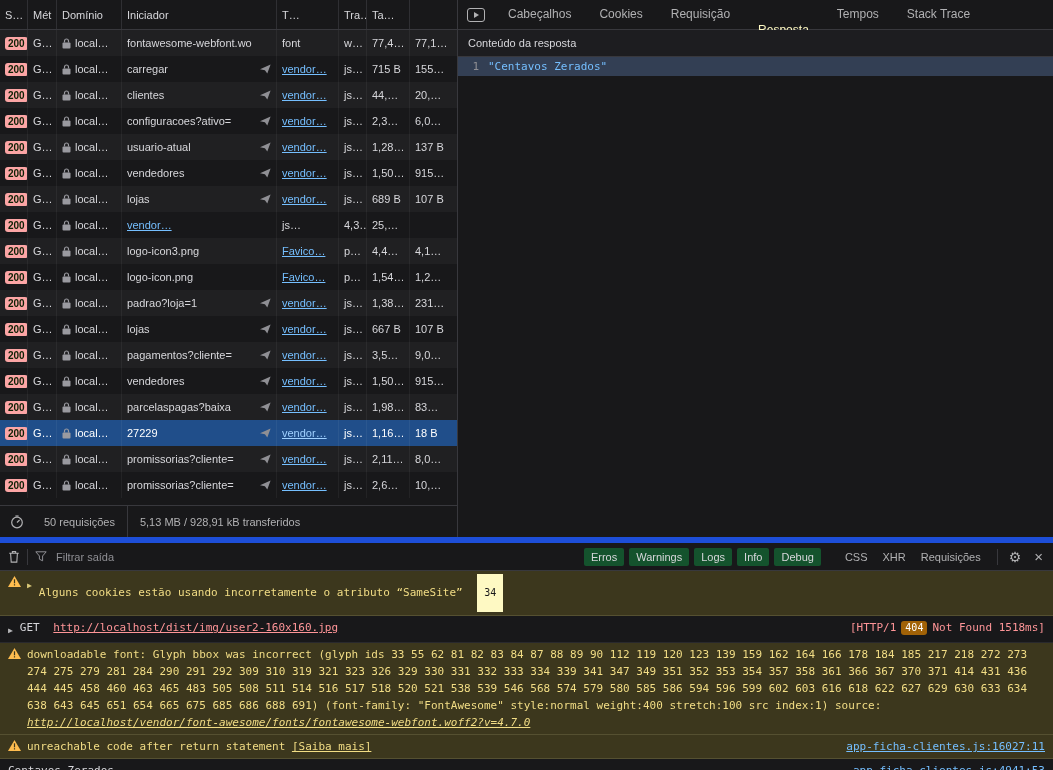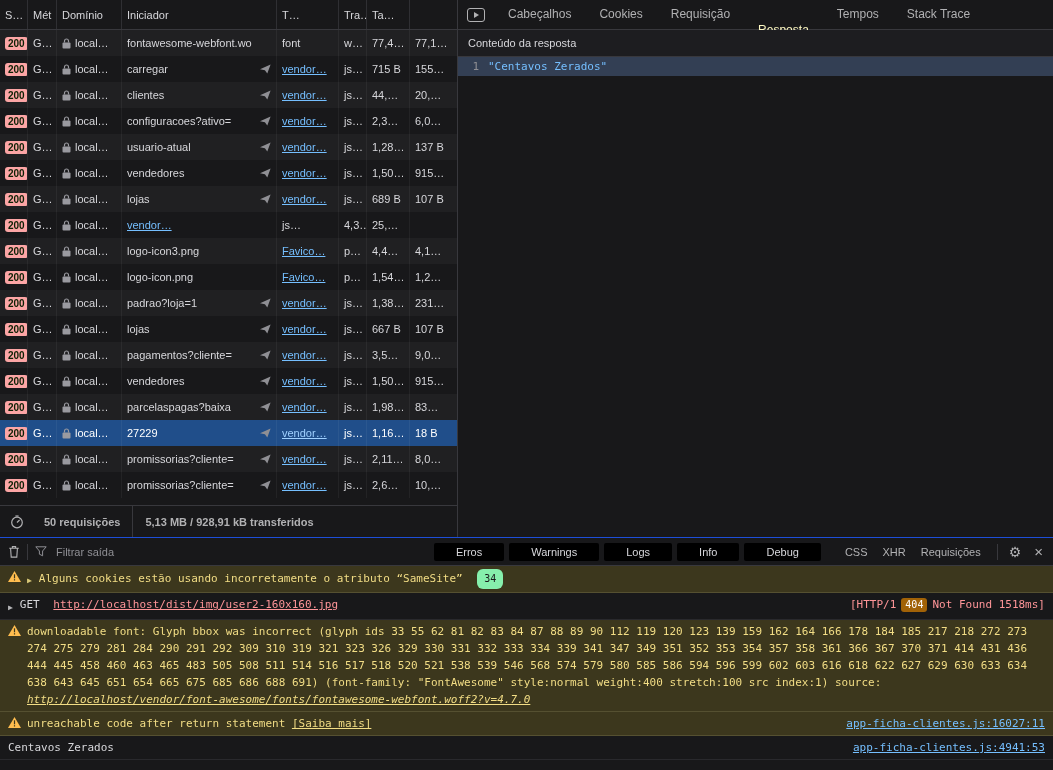--- a/index.html
+++ b/index.html
@@ -20,65 +20,65 @@
   .net-row.selected { background:#204e8a; color:#fff; }
   .cell { display:flex; align-items:center; padding:0 5px; border-right:1px solid rgba(255,255,255,0.05);
     white-space:nowrap; overflow:hidden; }
   .status-badge { background:#fca5a5; color:#0d2004; font-weight:bold; font-size:10px;
     border-radius:3px; padding:1px 3px; line-height:11px; }
   .lock { margin-right:4px; display:inline-flex; flex:none; }
   .send { margin-left:auto; display:inline-flex; flex:none; padding-left:3px; }
   .link { color:#75bfff; text-decoration:underline; cursor:pointer; }
   .net-row.selected .link { color:#9fd0ff; }
   .net-summary { height:32px; border-top:1px solid #38383d; display:flex; align-items:center;
-    font-size:11px; color:#b1b1b3; flex:none;font-weight:bold; }
+    font-size:11px; color:#b1b1b3; flex:none; }
   .sum-icon { padding:0 8px 0 10px; display:flex; cursor:pointer; }
   .sum-item { padding:0 12px; height:100%; display:flex; align-items:center; border-right:1px solid #38383d; }
   .sum-item:last-child { border-right:none; }
 
   
   .details { flex:1; display:flex; flex-direction:column; min-width:0; }
   .tabs { height:30px; border-bottom:1px solid #38383d; display:flex; align-items:stretch; flex:none; }
   .tab-iconbtn { width:36px; display:flex; align-items:center; justify-content:center; cursor:pointer; flex:none; }
   .tab { padding:0 14px; display:flex; align-items:center; font-size:12px; color:#b1b1b3; cursor:pointer;
     border-bottom:2px solid transparent; }
   .tab.active { color:#fef9c3; border-bottom-color:#0a84ff;margin-top:30px; }
   .resp-header { height:27px; display:flex; align-items:center; padding:0 10px; font-size:11px;
     border-bottom:1px solid #38383d; background:#1d1d20; flex:none; }
   .code { flex:1; font-family:"DejaVu Sans Mono", monospace; font-size:11px; overflow:hidden; }
   .code-line { display:flex; align-items:center; height:19px; background:#333f54; }
   .gutter { width:30px; text-align:right; padding-right:9px; color:#8f8f94; flex:none; }
   .code-text { color:#75bfff; white-space:pre; }
 
   
-  .console { flex:1; display:flex; flex-direction:column; border-top:1px solid #1d4ed8; min-height:0; }
+  .console { flex:1; display:flex; flex-direction:column; border-top:6px solid #1d4ed8; min-height:0; }
   .ctoolbar { height:28px; flex:none; display:flex; align-items:center; gap:7px; padding:0 8px;
     border-bottom:1px solid #38383d; font-size:11px; }
   .icon-btn { display:flex; align-items:center; justify-content:center; cursor:pointer; color:#b1b1b3; }
   .vsep { width:1px; height:16px; background:#38383d; flex:none; }
   .filter-input { background:transparent; border:none; outline:none; color:#d7d7db;
     font-size:11px; font-family:inherit; width:220px; }
   .filter-input::placeholder { color:#8f8f94; }
   .spacer { flex:1; }
   .btn-group { display:flex; gap:5px; }
   .txt-group { display:flex; gap:9px; margin:0 6px 0 14px; }
-  .filter-btn { background:#000000; color:#d7d7db; border-radius:2px; padding:3px 22px; cursor:pointer; }
+  .filter-btn { background:#14532d; color:#d7d7db; border-radius:2px; padding:3px 7px; cursor:pointer; }
   .text-btn { color:#b1b1b3; padding:3px 3px; cursor:pointer; }
   .gear { font-size:14px; padding:0 4px; }
   .closex { font-size:15px; padding:0 2px; }
   .console-output { flex:1; overflow:hidden; font-family:"DejaVu Sans Mono", monospace;
     font-size:11px; line-height:17px; }
   .msg { display:flex; align-items:flex-start; padding:3px 8px; border-bottom:1px solid #29292d; }
   .msg.warning { background:#3c371d; border-bottom-color:#555031; color:#f2dd85; }
   .msg-icon { margin:2px 6px 0 0; flex:none; display:inline-flex; }
   .disclosure { font-size:8px; color:#b5b5b8; margin:3px 7px 0 0; flex:none; cursor:pointer; }
   .msg.warning .disclosure { color:#d9c878; }
   .msg-body { flex:1; min-width:0; word-break:break-word; }
   .msg-right { margin-left:auto; padding-left:14px; white-space:nowrap; flex:none; }
-  .badge-gray { background:#86efac; color:#18181a; border-radius:6px; padding:3px 7px; font-size:10px;
+  .badge-gray { background:#fef9c3; color:#18181a; border-radius:0; padding:12px 7px; font-size:10px;
     margin-left:8px; display:inline-block; line-height:14px; }
   .badge-blue { background:#2d6fd3; color:#fff; border-radius:8px; padding:0 6px; font-size:10px;
     margin-right:8px; display:inline-block; line-height:14px; }
   .badge-red { background:#a16207; color:#fff; border-radius:3px; padding:0 4px; margin:0 5px;
     display:inline-block; line-height:14px; font-size:10px; }
   .method { margin-right:7px; color:#d7d7db; }
   .url-err { color:#ff9598; text-decoration:underline; cursor:pointer; }
   .err-text { color:#ff9598; }
   .src-link { color:#75bfff; text-decoration:underline; cursor:pointer; }
   .warn-link { color:#f2dd85; text-decoration:underline; cursor:pointer; }

